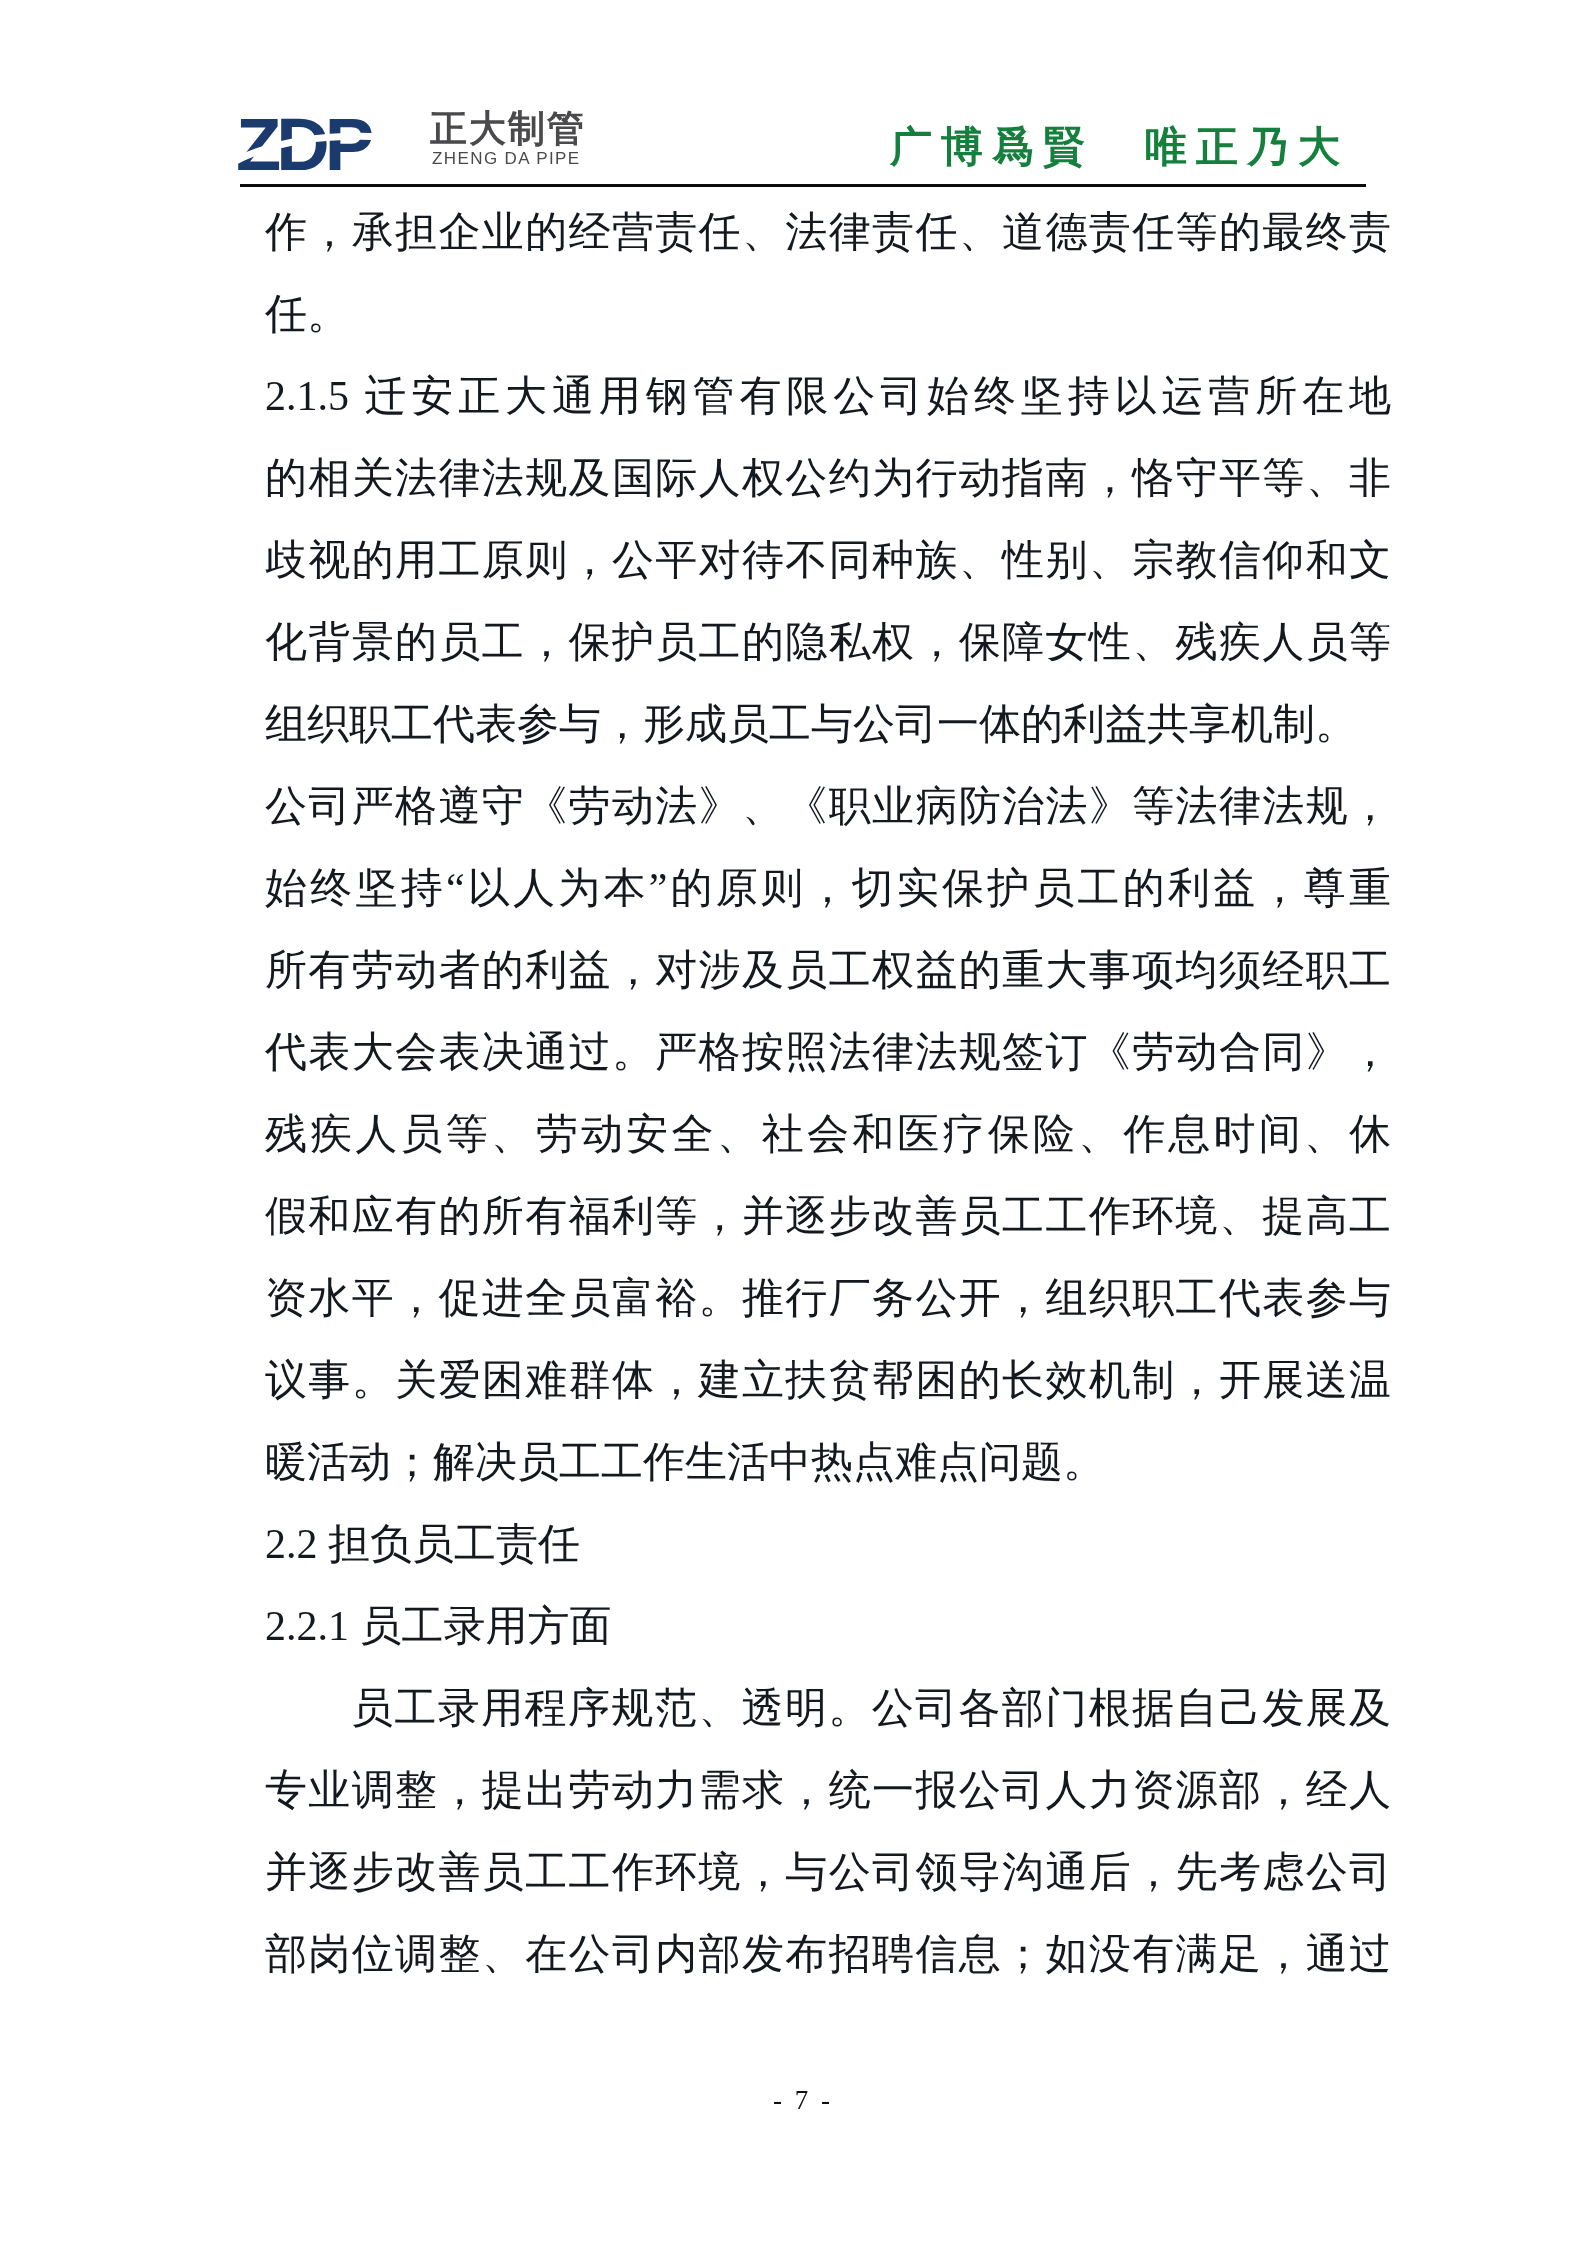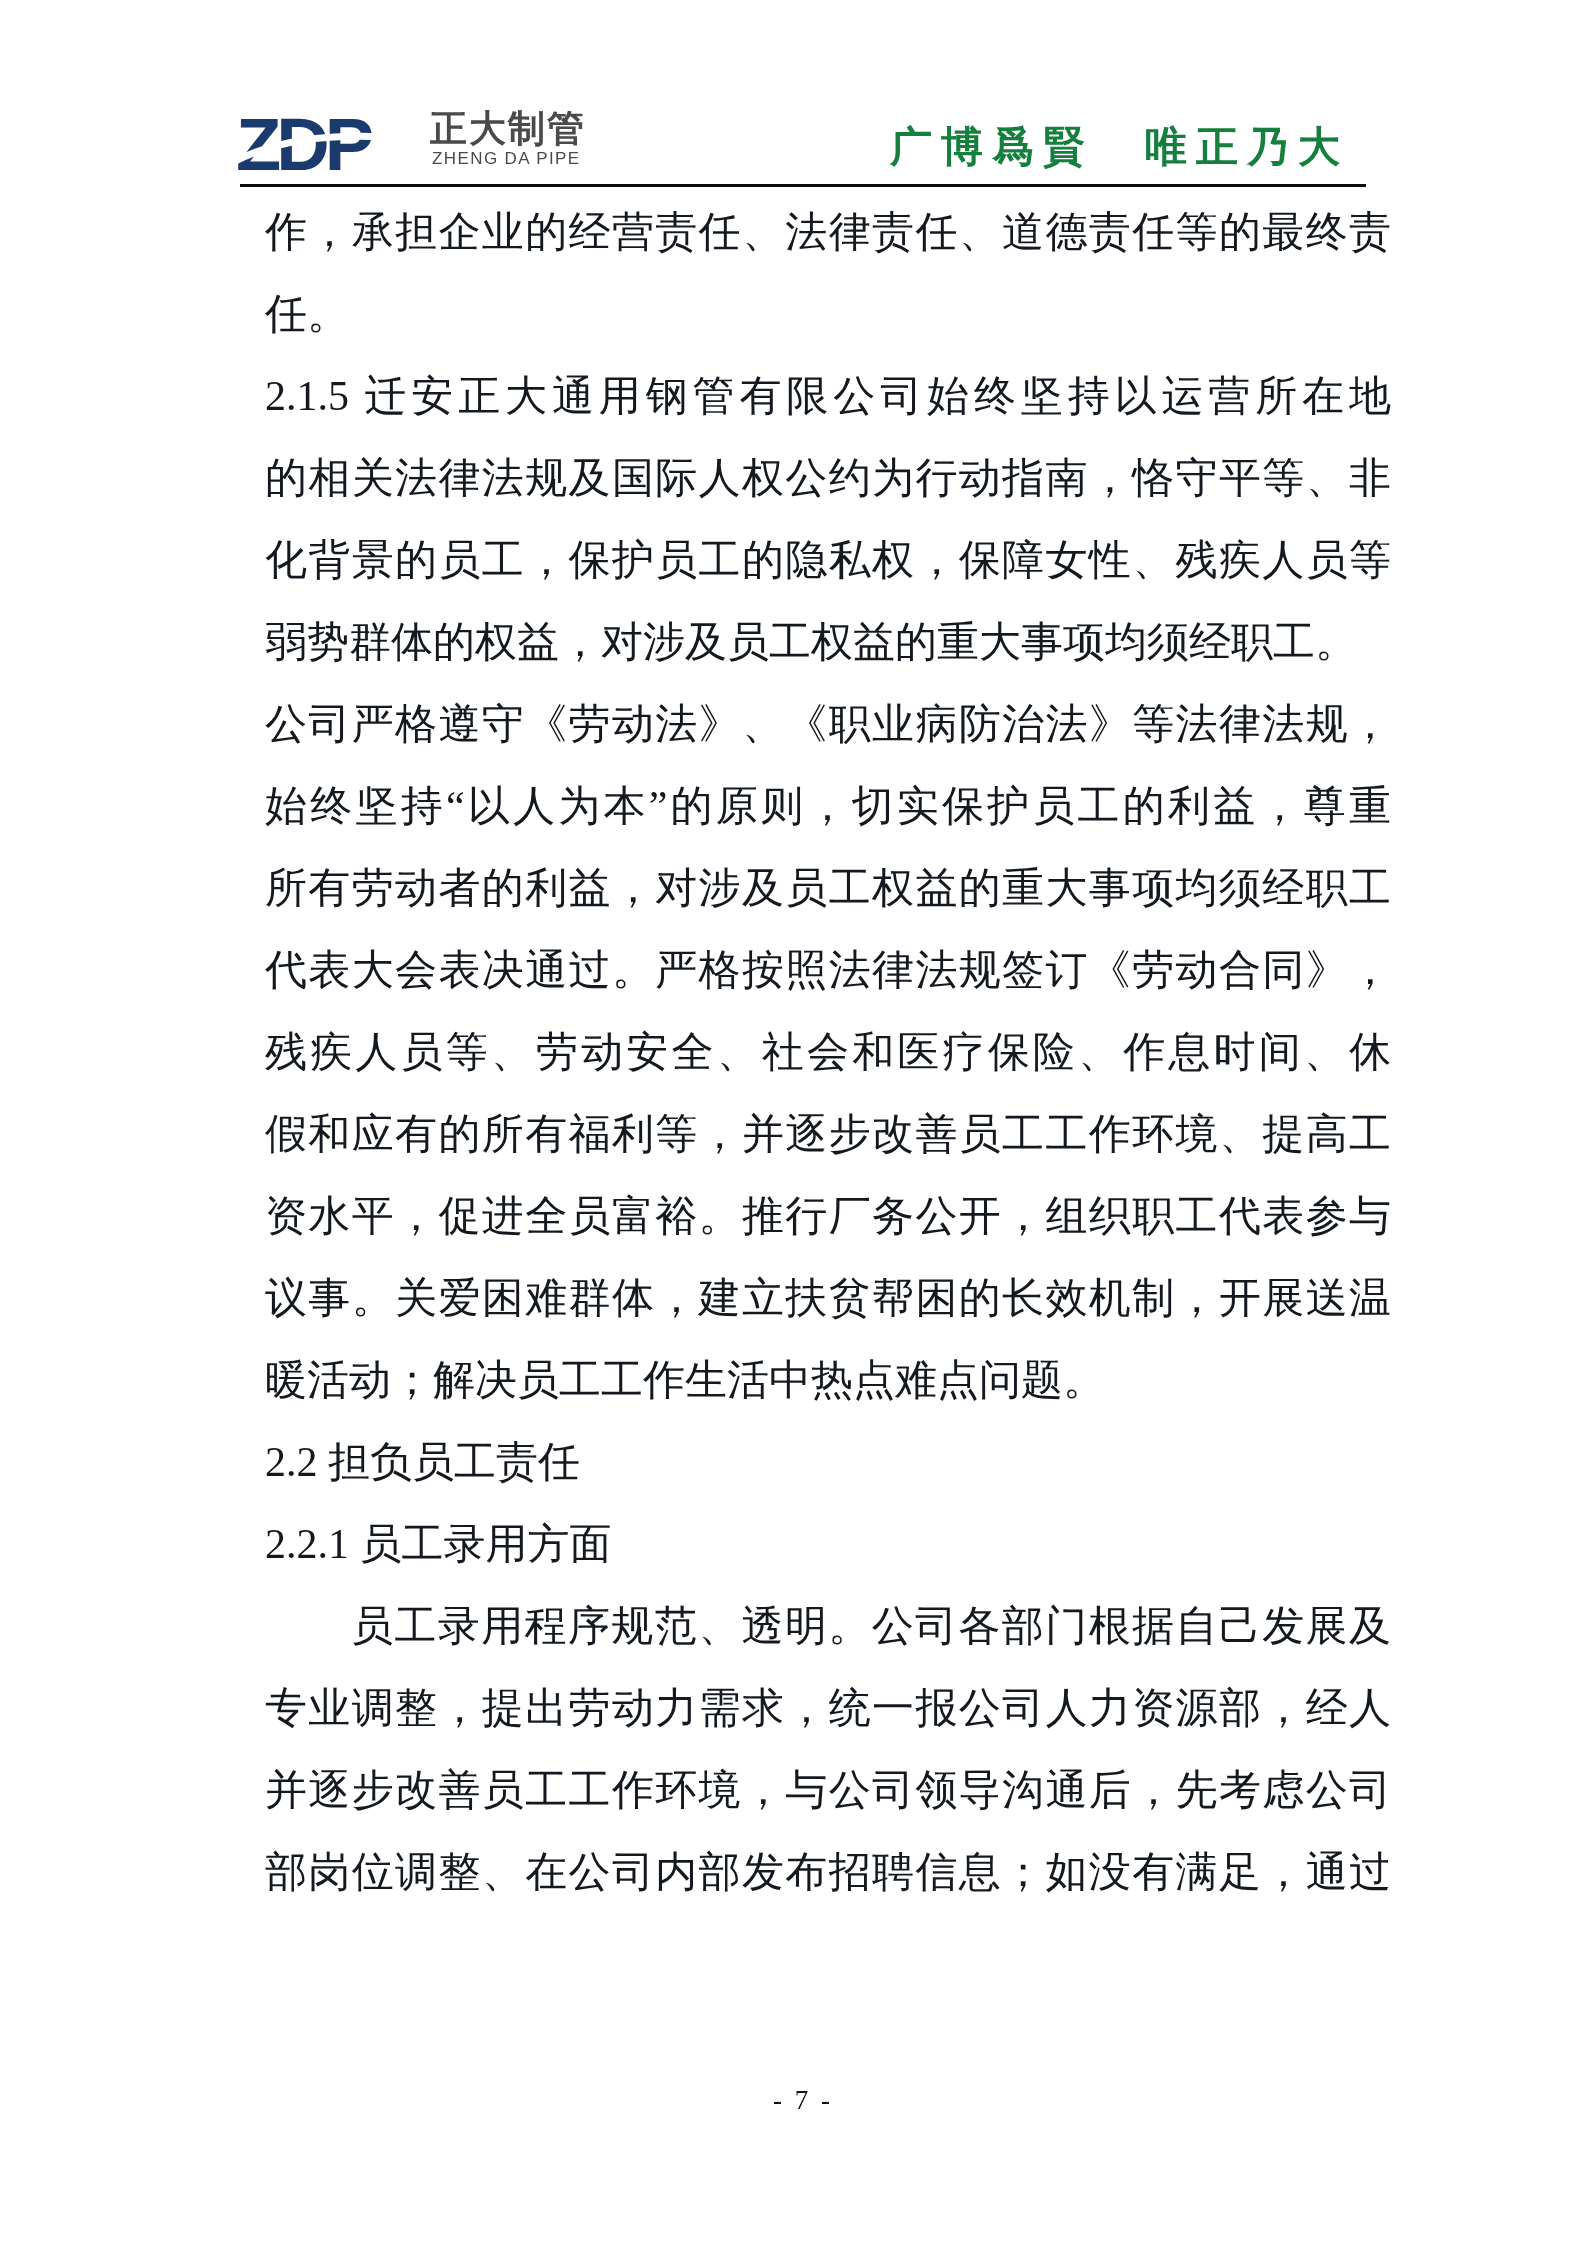--- a/index.html
+++ b/index.html
@@ -111,22 +111,23 @@
   <div class="logo-cn">正大制管</div>
   <div class="logo-en">ZHENG DA PIPE</div>
   <div class="tagline">广博爲賢　唯正乃大</div>
   <div class="divider"></div>
 
   <main class="body">
     <div class="line j">作，承担企业的经营责任、法律责任、道德责任等的最终责</div>
     <div class="line">任。</div>
     <div class="line j">2.1.5 迁安正大通用钢管有限公司始终坚持以运营所在地</div>
     <div class="line j">的相关法律法规及国际人权公约为行动指南，恪守平等、非</div>
+    <div class="line j">歧视的用工原则，公平对待不同种族、性别、宗教信仰和文</div>
     <div class="line j">化背景的员工，保护员工的隐私权，保障女性、残疾人员等</div>
-    <div class="line">弱势群体的权益，对涉及员工权益的重大事项均须经职工。</div>
+    <div class="line">组织职工代表参与，形成员工与公司一体的利益共享机制。</div>
     <div class="line j">公司严格遵守《劳动法》、《职业病防治法》等法律法规，并</div>
     <div class="line j">始终坚持“以人为本”的原则，切实保护员工的利益，尊重</div>
     <div class="line j">所有劳动者的利益，对涉及员工权益的重大事项均须经职工</div>
     <div class="line j">代表大会表决通过。严格按照法律法规签订《劳动合同》，</div>
     <div class="line j">残疾人员等、劳动安全、社会和医疗保险、作息时间、休</div>
     <div class="line j">假和应有的所有福利等，并逐步改善员工工作环境、提高工</div>
     <div class="line j">资水平，促进全员富裕。推行厂务公开，组织职工代表参与</div>
     <div class="line j">议事。关爱困难群体，建立扶贫帮困的长效机制，开展送温</div>
     <div class="line">暖活动；解决员工工作生活中热点难点问题。</div>
     <div class="line">2.2 担负员工责任</div>

